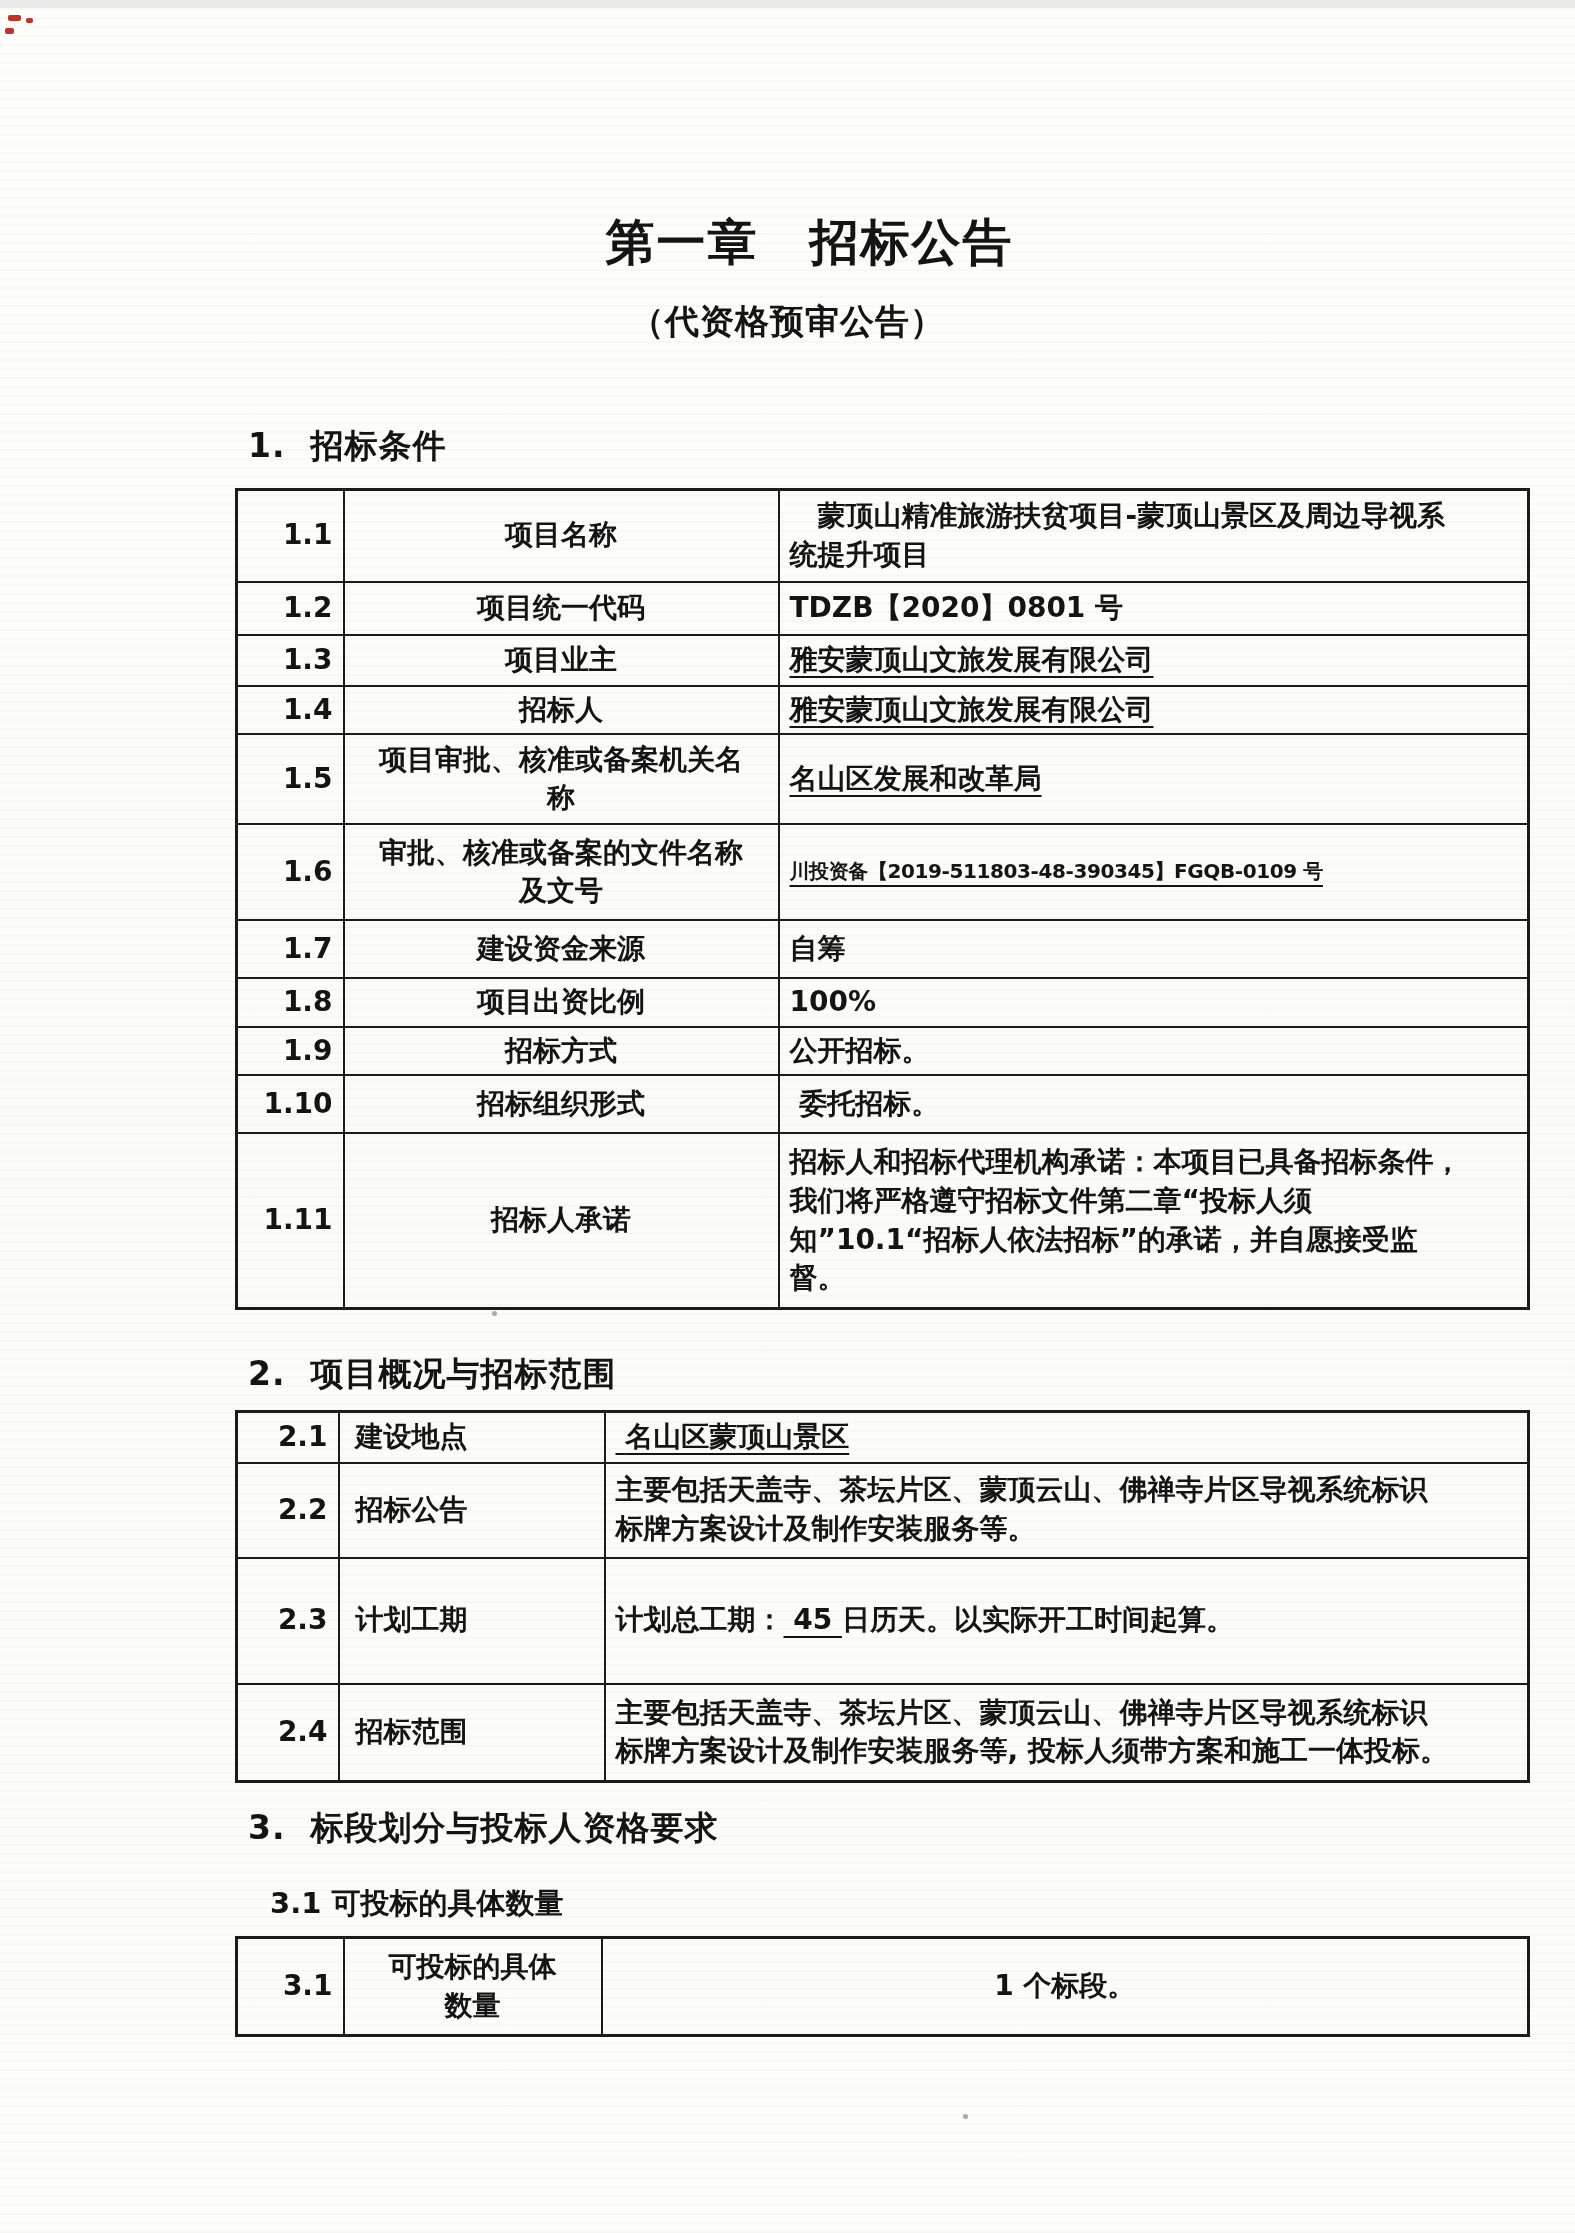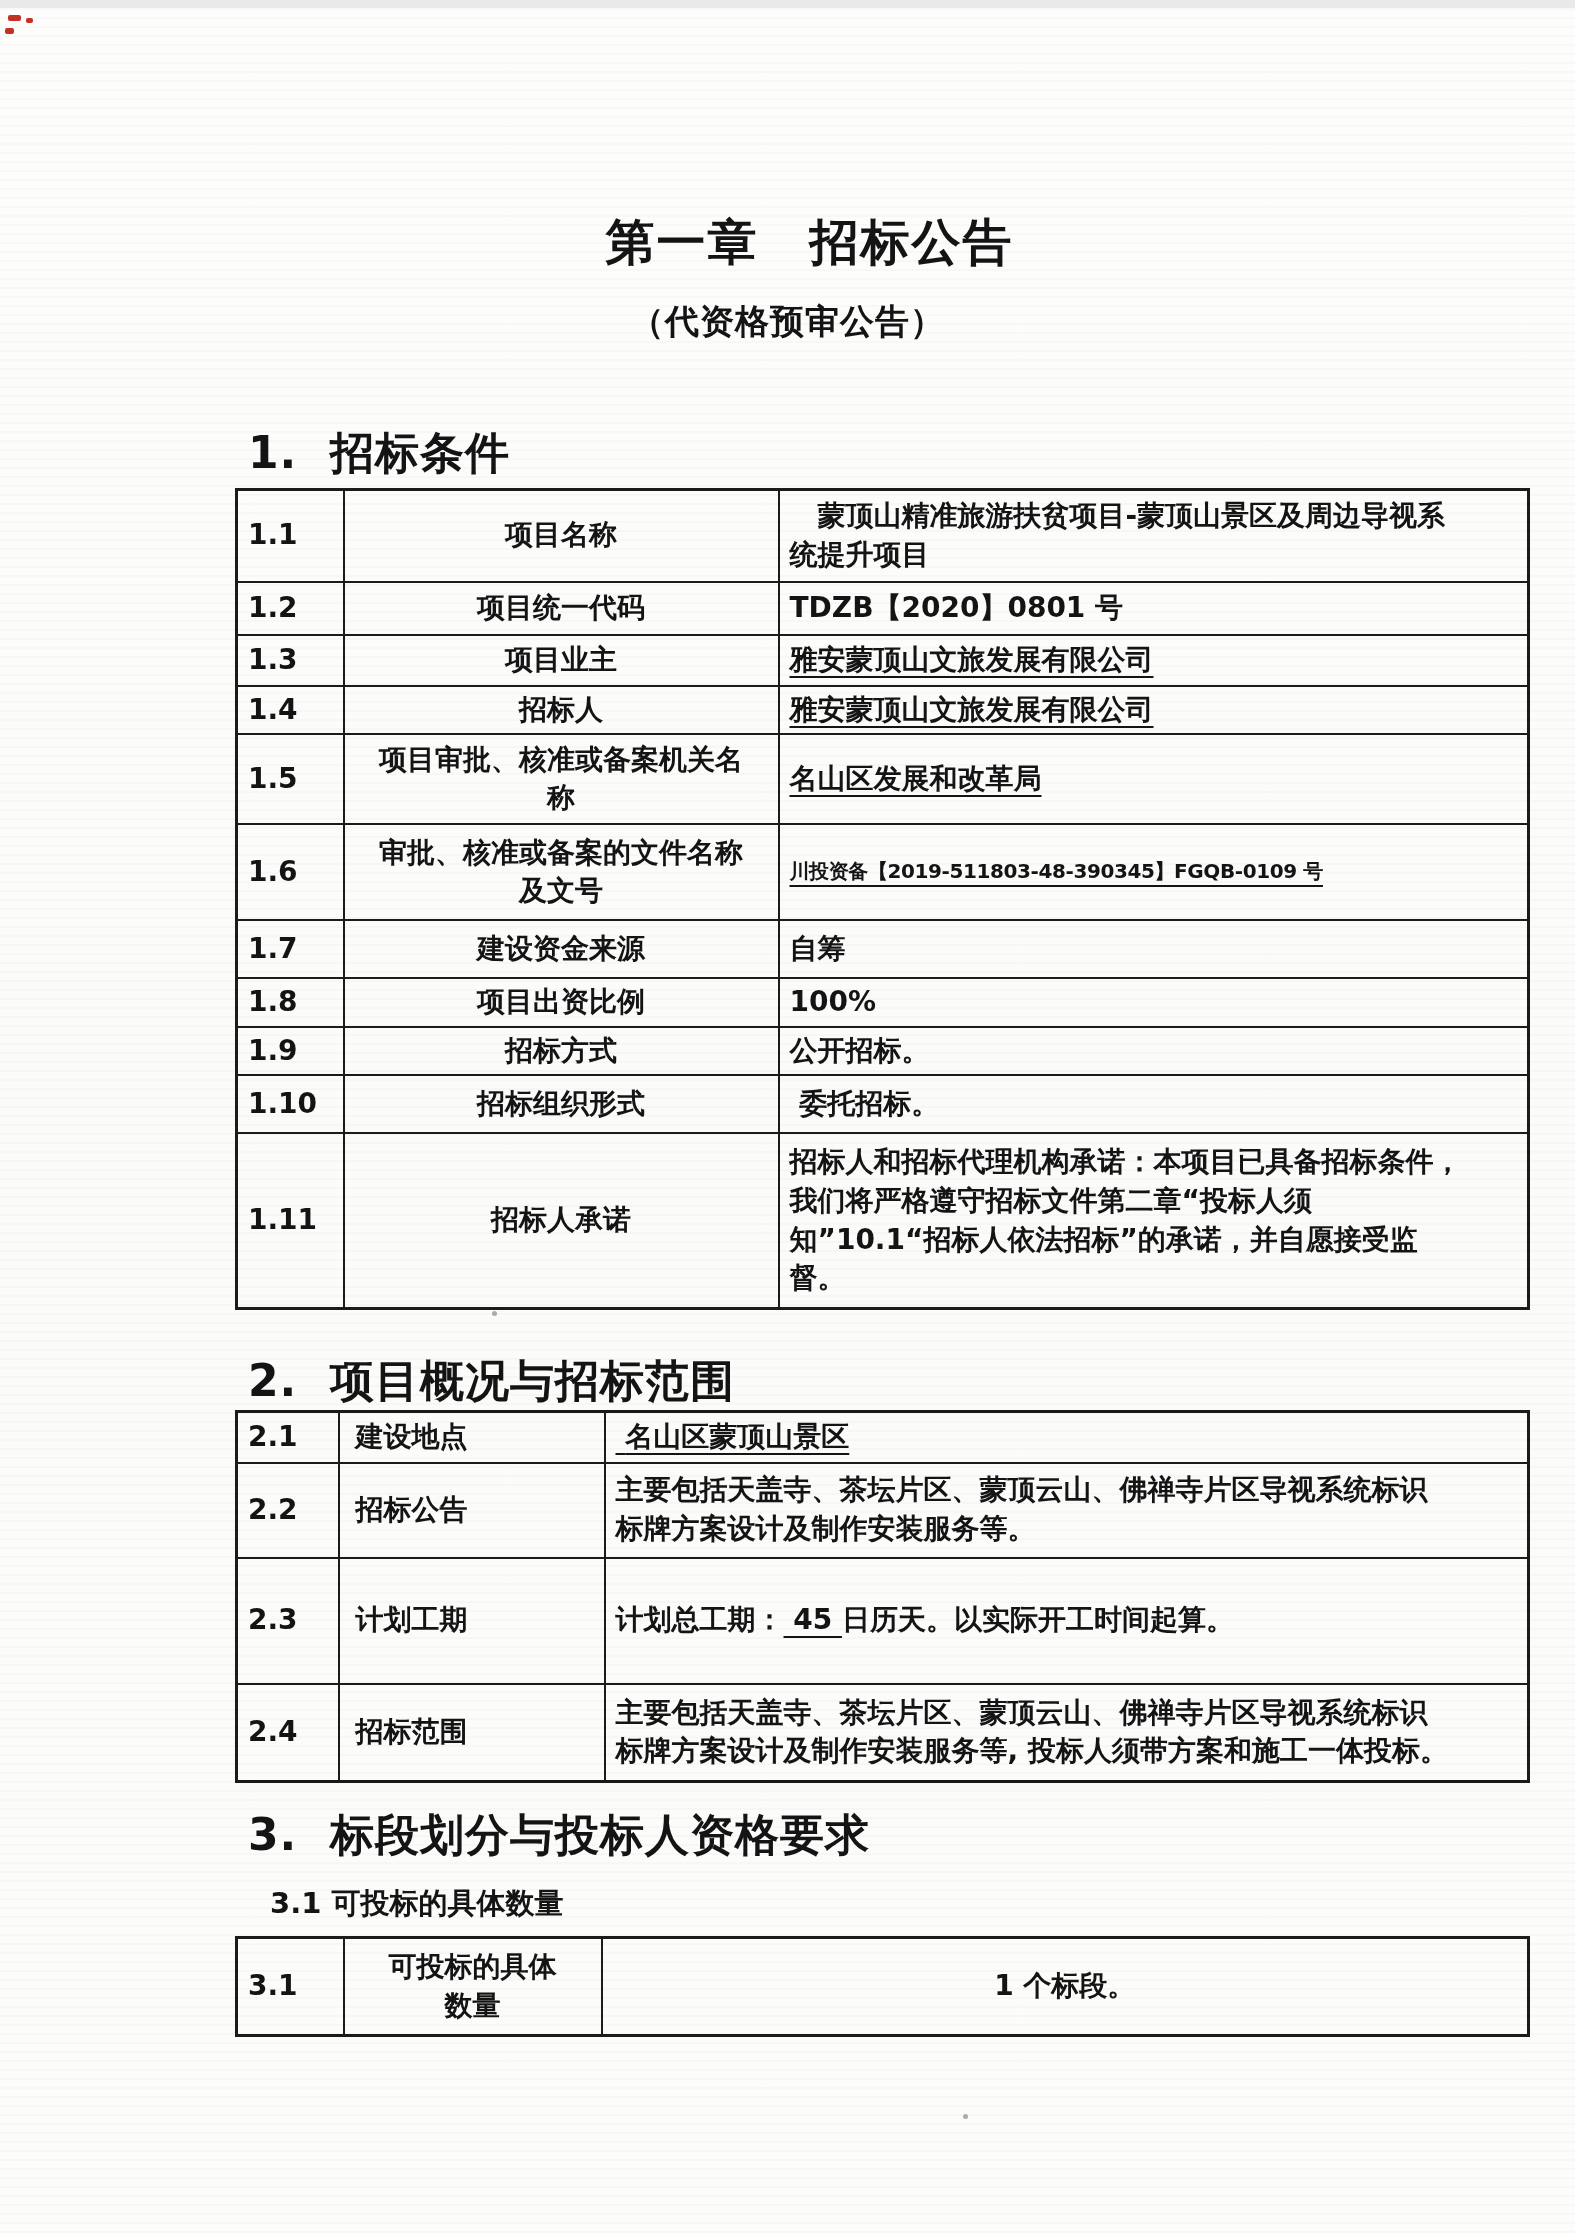--- a/index.html
+++ b/index.html
@@ -29,21 +29,21 @@
     white-space:pre;
   }
   .doc-subtitle{
     position:absolute;top:291px;left:0;width:100%;
     text-align:center;
     font-size:34px;font-weight:600;letter-spacing:1px;
     white-space:pre;
   }
   .h-section{
     position:absolute;left:248px;
-    font-size:44px;font-weight:bold;white-space:pre;letter-spacing:1px;
+    font-size:33px;font-weight:bold;white-space:pre;letter-spacing:1px;
   }
   .h-sub{
     position:absolute;left:270px;
     font-size:29px;font-weight:bold;white-space:pre;
   }
   
   table.doc{
     position:absolute;left:235px;
     width:1295px;
     border-collapse:collapse;
@@ -51,21 +51,21 @@
     border:3px solid #1b1b1b;
   }
   table.doc td{
     border:2px solid #1b1b1b;
     font-size:28px;font-weight:600;line-height:1.38;
     vertical-align:middle;
     padding:4px 10px;
     white-space:pre-wrap;
     overflow:hidden;
   }
-  td.cell-no{padding-left:13px;text-align:left;}
+  td.cell-no{padding-left:13px;text-align:right;}
   td.cell-value{padding-left:14px;text-align:left;}
   #t1 td.cell-label{text-align:center;}
   #t2 td.cell-label{text-align:left;padding-left:16px;}
   #t3 td.cell-label{text-align:center;}
   #t3 td.cell-value{text-align:center;}
   .u, td.u, span.u{
     text-decoration:underline;
     text-decoration-thickness:2px;
     text-underline-offset:7px;
   }

